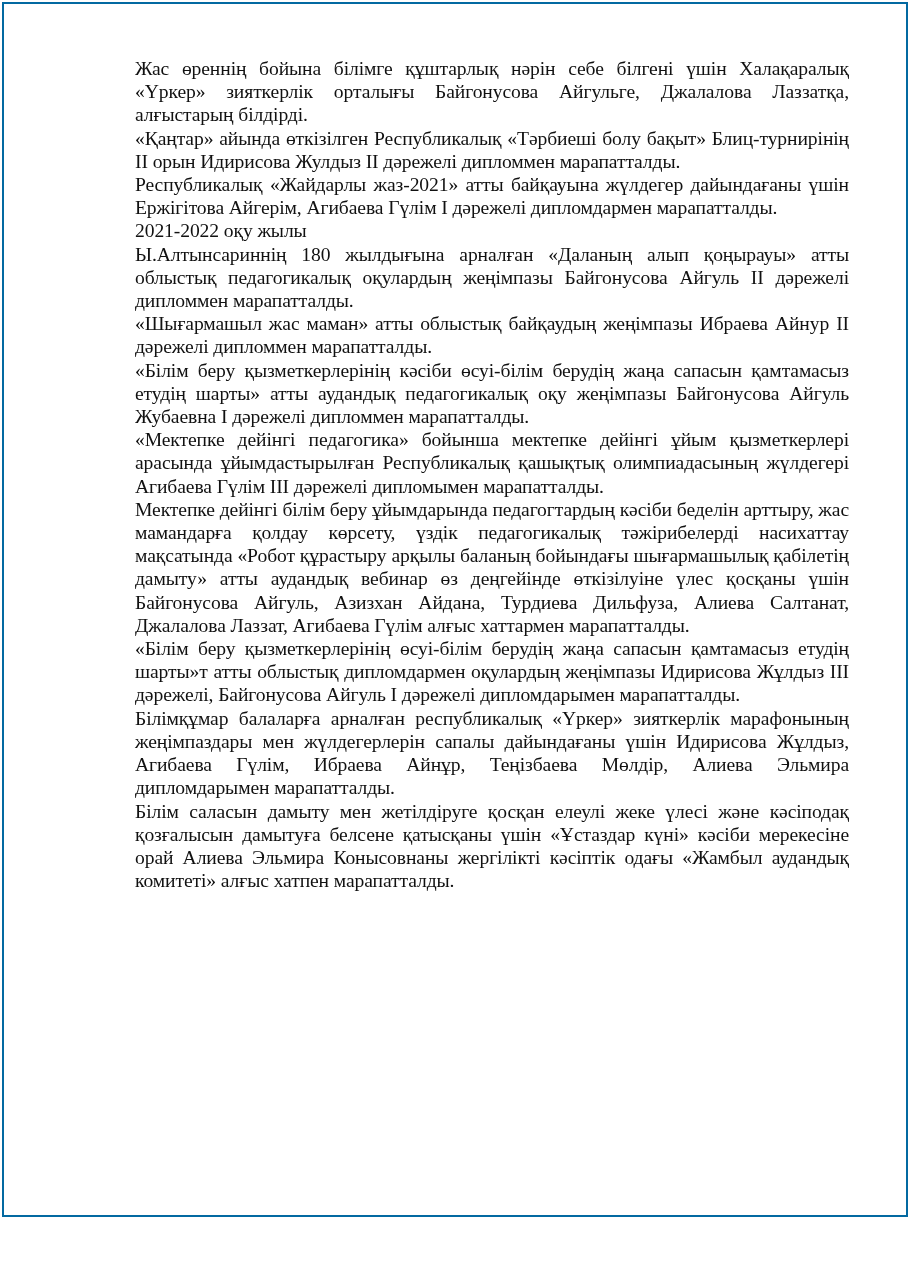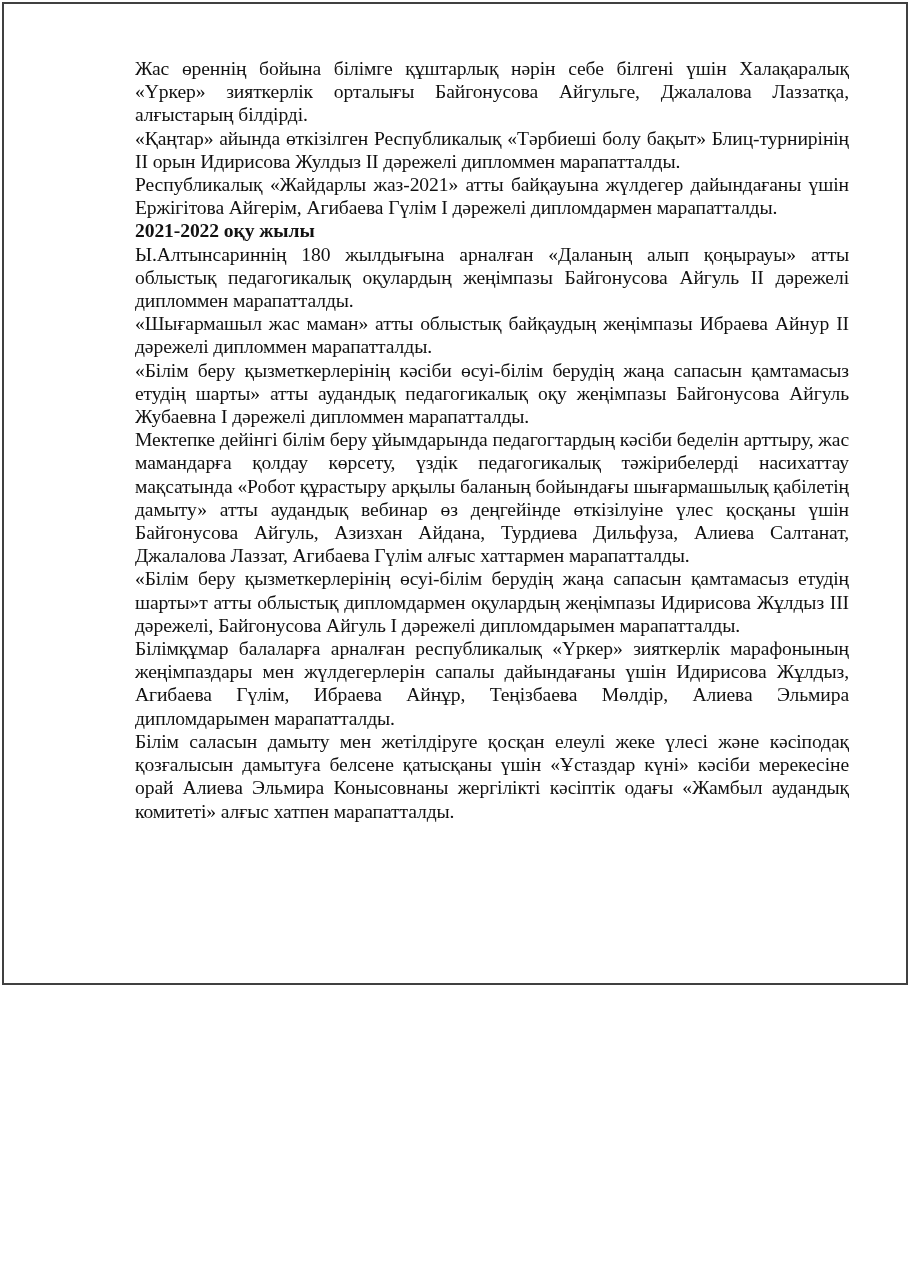--- a/index.html
+++ b/index.html
@@ -11,22 +11,22 @@
       width: 912px;
       height: 1280px;
       overflow: hidden;
       position: relative;
     }
     .page-frame {
       position: absolute;
       left: 2px;
       top: 2px;
       width: 906px;
-      height: 983px;
-      border: 2px solid #404040;
+      height: 1215px;
+      border: 2px solid #0369a1;
       box-sizing: border-box;
       background: #ffffff;
     }
     .content {
       position: absolute;
       left: 131px;
       top: 53px;
       width: 714px;
       font-family: "Liberation Serif", "DejaVu Serif", serif;
       font-size: 19.6px;
@@ -36,36 +36,37 @@
       letter-spacing: -0.1px;
     }
     .content p {
       margin: 0;
       text-align: justify;
       text-align-last: left;
     }
     .content h2 {
       margin: 0;
       font-size: 19.6px;
-      font-weight: bold;
+      font-weight: normal;
       line-height: 23.2px;
     }
   </style>
 </head>
 <body>
 
 <div class="page-frame">
   <div class="content">
     <p>Жас өреннің бойына білімге құштарлық нәрін себе білгені үшін Халақаралық «Үркер» зияткерлік орталығы Байгонусова Айгульге, Джалалова Лаззатқа, алғыстарың білдірді.</p>
     <p>«Қаңтар» айында өткізілген Республикалық «Тәрбиеші болу бақыт» Блиц-турнирінің ІІ орын Идирисова Жулдыз ІІ дәрежелі дипломмен марапатталды.</p>
     <p>Республикалық «Жайдарлы жаз-2021» атты байқауына  жүлдегер дайындағаны үшін Ержігітова Айгерім, Агибаева Гүлім І дәрежелі дипломдармен марапатталды.</p>
 
     <h2>2021-2022 оқу жылы</h2>
 
     <p>Ы.Алтынсариннің 180 жылдығына арналған «Даланың алып қоңырауы» атты облыстық педагогикалық оқулардың жеңімпазы Байгонусова Айгуль ІІ дәрежелі дипломмен марапатталды.</p>
     <p>«Шығармашыл жас маман» атты облыстық байқаудың жеңімпазы Ибраева Айнур ІІ дәрежелі дипломмен марапатталды.</p>
     <p>«Білім беру қызметкерлерінің кәсіби өсуі-білім берудің жаңа сапасын қамтамасыз етудің шарты» атты аудандық педагогикалық оқу жеңімпазы Байгонусова Айгуль Жубаевна І дәрежелі дипломмен марапатталды.</p>
+    <p>«Мектепке дейінгі педагогика» бойынша мектепке дейінгі ұйым қызметкерлері арасында ұйымдастырылған Республикалық қашықтық олимпиадасының жүлдегері Агибаева Гүлім ІІІ дәрежелі дипломымен марапатталды.</p>
     <p>Мектепке дейінгі білім беру ұйымдарында педагогтардың кәсіби беделін арттыру, жас мамандарға қолдау көрсету, үздік педагогикалық тәжірибелерді насихаттау мақсатында «Робот құрастыру арқылы баланың бойындағы шығармашылық қабілетің дамыту» атты аудандық вебинар өз деңгейінде өткізілуіне үлес қосқаны үшін Байгонусова Айгуль, Азизхан Айдана, Турдиева Дильфуза, Алиева Салтанат, Джалалова Лаззат, Агибаева Гүлім алғыс хаттармен марапатталды.</p>
     <p>«Білім беру қызметкерлерінің өсуі-білім берудің жаңа сапасын қамтамасыз етудің шарты»т атты облыстық дипломдармен оқулардың жеңімпазы Идирисова Жұлдыз ІІІ дәрежелі, Байгонусова Айгуль І дәрежелі дипломдарымен марапатталды.</p>
     <p>Білімқұмар балаларға арналған республикалық «Үркер» зияткерлік марафонының жеңімпаздары мен жүлдегерлерін сапалы дайындағаны үшін Идирисова Жұлдыз, Агибаева Гүлім, Ибраева Айнұр, Теңізбаева Мөлдір, Алиева Эльмира  дипломдарымен марапатталды.</p>
     <p>Білім саласын дамыту мен жетілдіруге қосқан елеулі жеке үлесі және кәсіподақ қозғалысын дамытуға белсене қатысқаны үшін «Ұстаздар күні» кәсіби мерекесіне орай Алиева Эльмира Конысовнаны жергілікті кәсіптік одағы «Жамбыл аудандық комитеті» алғыс хатпен марапатталды.</p>
   </div>
 </div>
 
 </body></html>

